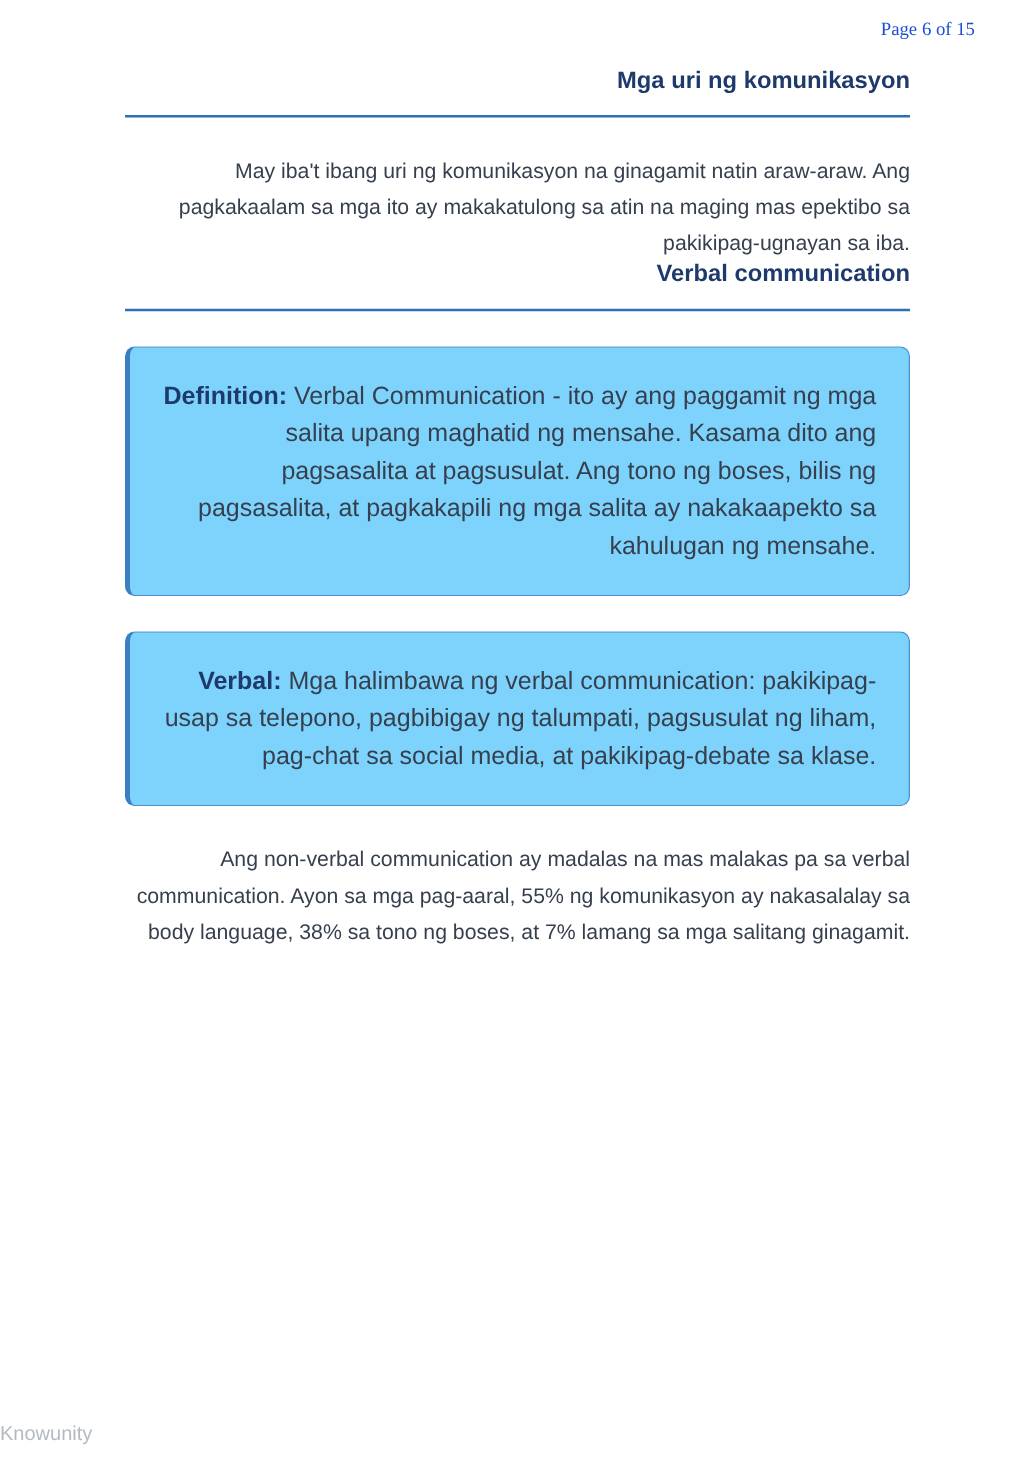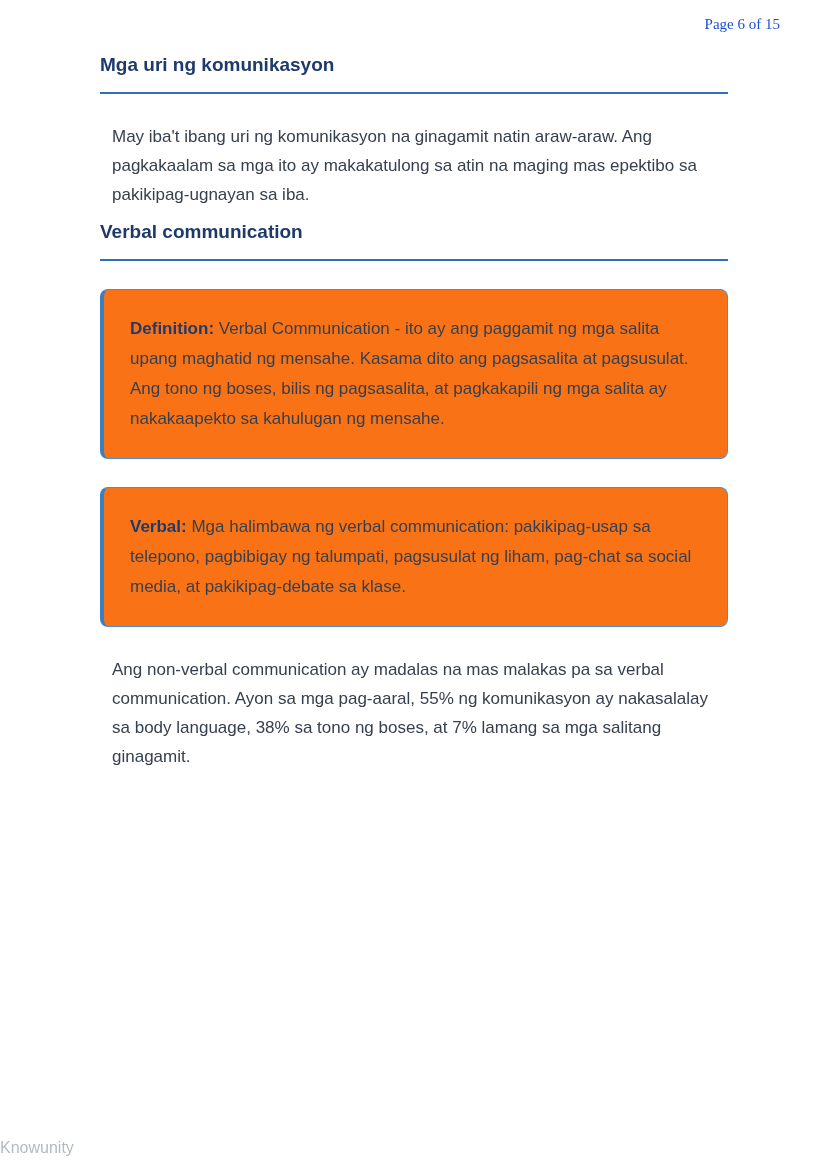--- a/index.html
+++ b/index.html
@@ -21,52 +21,53 @@
     right: 48px;
     font-family: "Liberation Serif", serif;
     font-size: 15px;
     color: #1d4ed8;
   }
   .content {
     position: absolute;
     top: 36px;
     left: 100px;
     width: 628px;
+    text-align: right;
   }
   .doc-title,
   .section-heading {
     font-size: 19px;
     font-weight: bold;
     color: #1e3a6b;
     padding-bottom: 16px;
     border-bottom: 2px solid #2f6fb3;
     margin: 0;
   }
   .doc-title {
     margin-top: 18px;
   }
   .section-heading {
   }
   .paragraph {
     font-size: 17px;
     line-height: 29px;
-    margin: 12px;
+    margin: 0;
     margin-top: 28px;
     color: #363f4d;
   }
   .info-box {
     margin-top: 28px;
     border: 1px solid #4c8fce;
     border-left: 4px solid #3a7fc1;
     border-radius: 8px;
     padding: 24px 26px;
-    font-size: 17px;
+    font-size: 20px;
     line-height: 30px;
     color: #363f4d;
-    background: #f97316;
+    background: #7dd3fc;
   }
   .box-label {
     font-weight: bold;
     color: #1e3a6b;
   }
   .footer-brand {
     position: absolute;
     bottom: 14px;
     left: 0;
     width: 100%;

